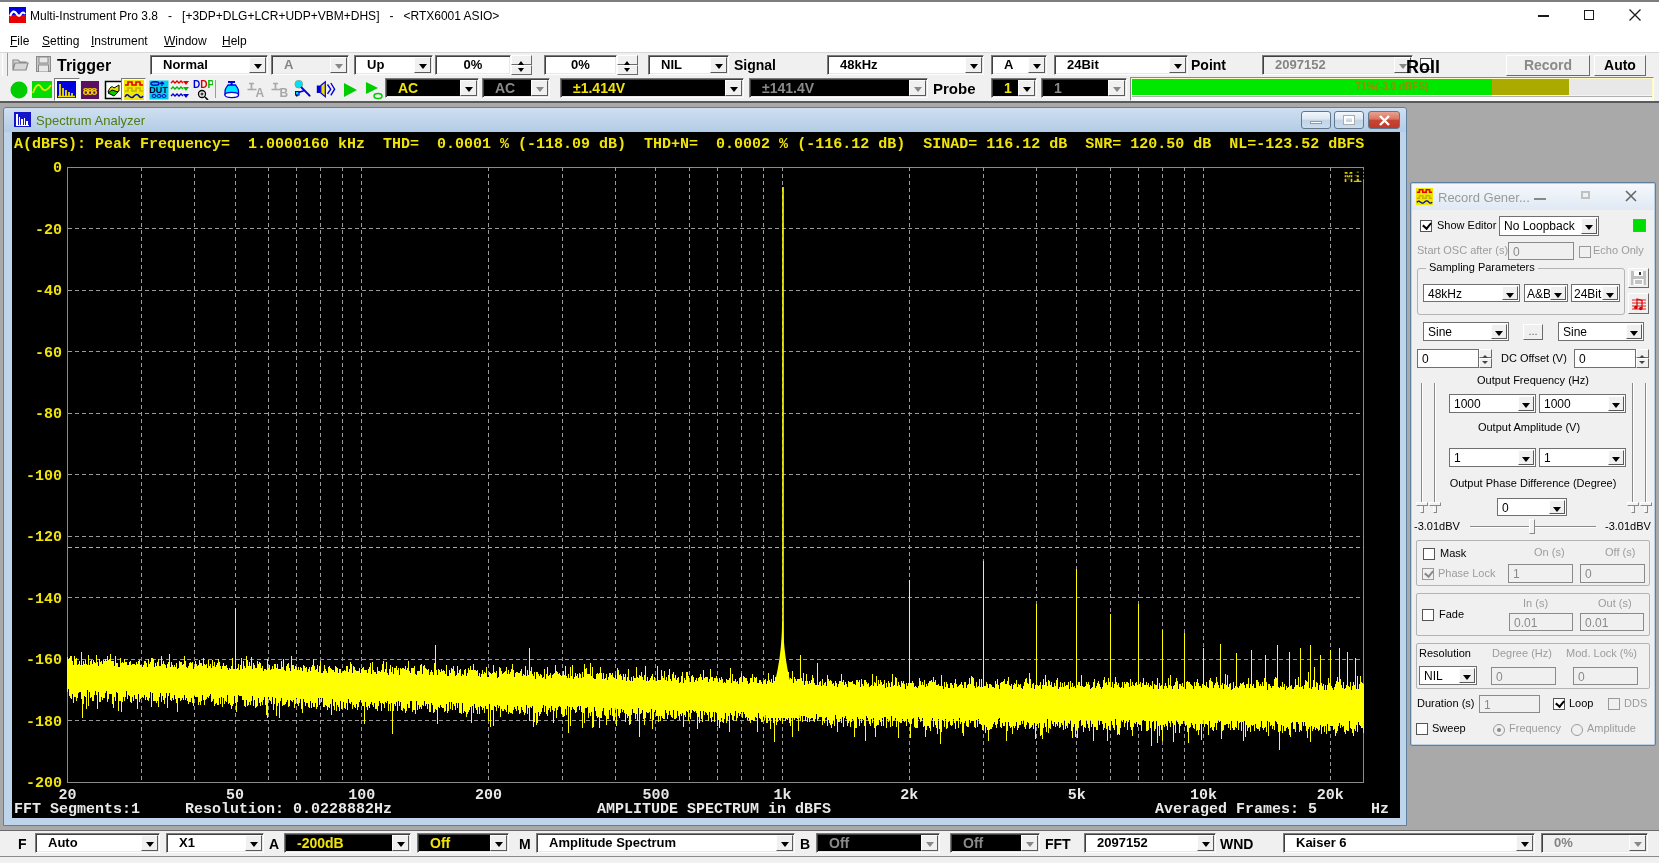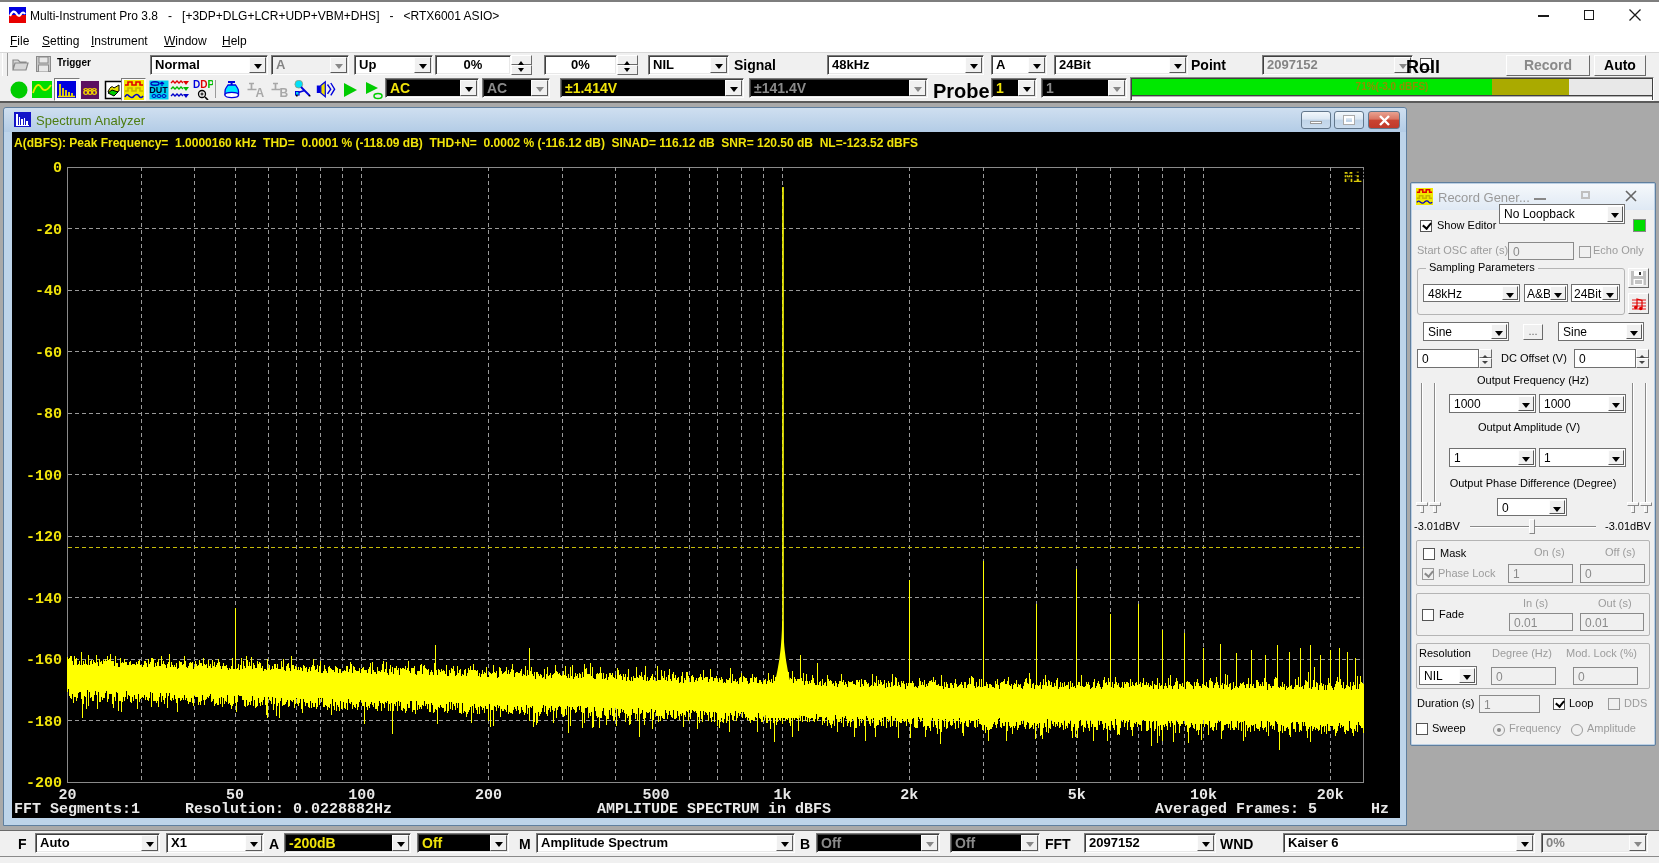--- a/index.html
+++ b/index.html
@@ -1,19 +1,19 @@
 <!DOCTYPE html>
 <html><head><meta charset="utf-8">
 <style>
 *{margin:0;padding:0;box-sizing:border-box}
 html,body{width:1659px;height:863px;overflow:hidden;font-family:"Liberation Sans",sans-serif;background:#f0f0f0}
 .abs{position:absolute}
 
 .raised{background:#f0f0f0;border:1px solid;border-color:#ffffff #6a6a6a #6a6a6a #ffffff}
-.combo{position:absolute;height:20px;background:#fff;border:1px solid;border-color:#7b7b7b #fdfdfd #fdfdfd #7b7b7b;box-shadow:inset 1px 1px 0 #404040,inset -1px -1px 0 #e8e8e8;font-weight:bold;font-size:13px;color:#000;line-height:18px;padding-left:4px;white-space:nowrap}
+.combo{position:absolute;height:20px;background:#fff;border:1px solid;border-color:#7b7b7b #fdfdfd #fdfdfd #7b7b7b;box-shadow:inset 1px 1px 0 #404040,inset -1px -1px 0 #e8e8e8;font-weight:bold;font-size:13px;color:#000;line-height:18px;padding-left:12px;white-space:nowrap}
 .combo .ar{position:absolute;right:1px;top:1px;bottom:1px;width:17px;background:#f0f0f0;border:1px solid;border-color:#fdfdfd #5a5a5a #5a5a5a #fdfdfd}
 .combo .ar:after{content:"";position:absolute;left:4px;top:6px;border:4px solid transparent;border-top:5px solid #000}
 .combo.dis{background:#f0f0f0;color:#848484}
 .combo.dis .ar:after{border-top-color:#888}
 .combo.blk{background:#000;color:#f0e30a;font-size:14px}
 .combo.blk.dis{color:#8a8a8a}
 .lbl{position:absolute;font-weight:bold;font-size:13px;color:#000;white-space:nowrap}
 
 .sg-lbl{position:absolute;font-size:11px;color:#000;white-space:nowrap}
 .sg-dis{color:#9c9c9c}
@@ -56,21 +56,21 @@
 <div class="abs" style="left:0;top:52px;width:1659px;height:25px;background:#f0f0f0;border-top:1px solid #d8d8d8"></div>
 <div class="abs" style="left:2px;top:53px;width:6px;height:23px;border-left:1px solid #fff;border-right:1px solid #9a9a9a"></div>
 <svg class="abs" style="left:12px;top:57px" width="19" height="15" viewBox="0 0 19 15">
     <path d="M1 13 L3 6 H16 L14 13 Z M1 13 V3 H6 L8 5 H14 V6" fill="#d8d8d8" stroke="#8a8a8a" stroke-width="1.2"></path>
   </svg>
 <svg class="abs" style="left:36px;top:56px" width="15" height="16" viewBox="0 0 15 16">
     <rect x="0.5" y="0.5" width="14" height="15" fill="#c8c8c8" stroke="#8a8a8a"></rect>
     <rect x="3" y="1" width="9" height="6" fill="#e8e8e8" stroke="#8a8a8a"></rect>
     <rect x="2.5" y="9" width="10" height="7" fill="#e8e8e8" stroke="#8a8a8a"></rect>
   </svg>
-<div class="lbl" style="left:57px;top:57px;font-size:10px">Trigger</div>
+<div class="lbl" style="left:57px;top:57px;font-size:16px">Trigger</div>
 <div class="combo " style="left:150px;top:55px;width:118px;height:20px">Normal<span class="ar"></span></div>
 <div class="combo dis" style="left:271px;top:55px;width:78px;height:20px">A<span class="ar"></span></div>
 <div class="combo " style="left:354px;top:55px;width:79px;height:20px">Up<span class="ar"></span></div>
 <div class="combo" style="left:435px;top:55px;width:76px;text-align:center;padding-left:0">0%</div>
 <div class="abs" style="left:511px;top:55px;width:21px;height:20px">
 <div class="raised abs" style="left:0;top:0;width:21px;height:10px"></div>
 <div class="raised abs" style="left:0;top:10px;width:21px;height:10px"></div>
 <div class="abs" style="left:7px;top:3px;border:3px solid transparent;border-bottom:4px solid #000"></div>
 <div class="abs" style="left:7px;top:13px;border:3px solid transparent;border-top:4px solid #000"></div>
   </div>
@@ -177,24 +177,24 @@
     <path d="M3 3 l13 7 l-13 7 z" fill="#00cc00"></path>
   </svg>
 <svg class="abs" style="left:364px;top:80px" width="20" height="20" viewBox="0 0 20 20">
     <path d="M2 2 l12 6 l-12 6 z" fill="#00cc00"></path>
     <ellipse cx="14" cy="16" rx="4" ry="2.5" fill="none" stroke="#00cc00" stroke-width="1.5"></ellipse>
   </svg>
 <div class="combo blk" style="left:385px;top:78px;width:94px;height:20px">AC<span class="ar"></span></div>
 <div class="combo blk dis" style="left:482px;top:78px;width:68px;height:20px">AC<span class="ar"></span></div>
 <div class="combo blk" style="left:560px;top:78px;width:184px;height:20px">±1.414V<span class="ar"></span></div>
 <div class="combo blk dis" style="left:749px;top:78px;width:179px;height:20px">±141.4V<span class="ar"></span></div>
-<div class="lbl" style="left:933px;top:80px;font-size:20px">Probe</div>
+<div class="lbl" style="left:933px;top:80px;font-size:15px">Probe</div>
 <div class="combo blk" style="left:991px;top:78px;width:46px;height:20px">1<span class="ar"></span></div>
 <div class="combo blk dis" style="left:1041px;top:78px;width:86px;height:20px">1<span class="ar"></span></div>
-<div class="abs" style="left:1130px;top:77px;width:524px;height:24px;border:1px solid;border-color:#8a8a8a #fff #fff #8a8a8a;background:#404040">
+<div class="abs" style="left:1130px;top:77px;width:524px;height:24px;border:1px solid;border-color:#8a8a8a #fff #fff #8a8a8a;background:#fef9c3">
 <div class="abs" style="left:1px;top:1px;width:360px;height:16px;background:#00e800"></div>
 <div class="abs" style="left:361px;top:1px;width:77px;height:16px;background:#aaaa00"></div>
 <div class="abs" style="left:438px;top:1px;width:83px;height:16px;background:#e8e8e8"></div>
 <div class="abs" style="left:0;top:1px;width:522px;height:16px;text-align:center;font-size:10px;font-weight:bold;color:#8f8f00;line-height:16px">71%(-3.0 dBFS)</div>
 <div class="abs" style="left:1px;top:18px;width:520px;height:5px;background:#fafafa;border-top:1px solid #b0b0b0"></div>
   </div>
 
 <div class="abs" style="left:0;top:101px;width:1659px;height:729px;background:#a9a9a9;border-top:2px solid #5a5a5a"></div>
 
 <div class="abs" style="left:3px;top:107px;width:1404px;height:719px;background:#bdd4ea;border:1px solid #5f7f9f;border-radius:3px 3px 0 0"></div>
@@ -215,21 +215,21 @@
 <div class="abs" style="left:1334px;top:111px;width:30px;height:18px;border:1px solid #62778c;border-radius:3px;background:linear-gradient(#f2f7fb,#dbe7f3 45%,#c0d4e8 50%,#cadcee)">
     <div class="abs" style="left:9px;top:4px;width:10px;height:8px;border:2px solid #fff;outline:1px solid #aaa"></div>
   </div>
 <div class="abs" style="left:1368px;top:111px;width:32px;height:18px;border:1px solid #62778c;border-radius:3px;background:linear-gradient(#e9a291,#d97462 45%,#c94432 50%,#c0392a)">
     <svg style="position:absolute;left:9px;top:3px" width="13" height="11" viewBox="0 0 13 11">
       <path d="M2 1 L11 10 M11 1 L2 10" stroke="#fff" stroke-width="2.4"></path>
     </svg>
   </div>
 
 <div class="abs" style="left:12px;top:132px;width:1388px;height:686px;background:#000"></div>
-<div class="abs" style="left:14px;top:136px;font-family:Liberation Sans, sans-serif;font-weight:bold;font-size:12px;color:#f0e30a;white-space:pre">A(dBFS): Peak Frequency=  1.0000160 kHz  THD=  0.0001 % (-118.09 dB)  THD+N=  0.0002 % (-116.12 dB)  SINAD= 116.12 dB  SNR= 120.50 dB  NL=-123.52 dBFS</div>
+<div class="abs" style="left:14px;top:136px;font-family:Liberation Mono, monospace;font-weight:bold;font-size:15px;color:#f0e30a;white-space:pre">A(dBFS): Peak Frequency=  1.0000160 kHz  THD=  0.0001 % (-118.09 dB)  THD+N=  0.0002 % (-116.12 dB)  SINAD= 116.12 dB  SNR= 120.50 dB  NL=-123.52 dBFS</div>
 
 <svg class="abs" style="left:0;top:0" width="1659" height="863" viewBox="0 0 1659 863">
 <style>
 .g{stroke:#9a9a9a;stroke-width:1;stroke-dasharray:4 3;shape-rendering:crispEdges}
 .xl{font:bold 15px "Liberation Mono",monospace;fill:#e8e8e8;text-anchor:middle}
 .yl{font:bold 15px "Liberation Mono",monospace;fill:#f0e30a;text-anchor:end}
 .sl{font:bold 15px "Liberation Mono",monospace;fill:#e8e8e8}
 </style>
 <rect x="67.5" y="167.0" width="1296.0" height="615.0" fill="none" stroke="#8a8a8a" shape-rendering="crispEdges"></rect>
 <line x1="141.6" y1="167.0" x2="141.6" y2="782.0" class="g"></line>
@@ -314,21 +314,21 @@
     <path d="M1 17 Q3 14 5 16.5 Q8 19 10 16.5 Q13 14 15 16.5 Q17 19 19 16.5" stroke="#0000cc" stroke-width="1.5" fill="none"></path>
   </svg>
 <div class="abs" style="left:1438px;top:190px;font-size:13px;color:#9a9a9a">Record Gener...</div>
 <div class="abs" style="left:1534px;top:198px;width:12px;height:2px;background:#888"></div>
 <div class="abs" style="left:1581px;top:191px;width:9px;height:8px;border:2px solid #c0c0c0"></div>
 <svg class="abs" style="left:1625px;top:190px" width="12" height="12" viewBox="0 0 12 12">
     <path d="M1 1 L11 11 M11 1 L1 11" stroke="#666" stroke-width="1.6"></path>
   </svg>
 <div class="cb chk" style="left:1420px;top:220px"></div>
 <div class="sg-lbl" style="left:1437px;top:219px">Show Editor</div>
-<div class="sgcombo" style="left:1499px;top:204px;width:126px">No Loopback<span class="ar"></span></div>
+<div class="sgcombo" style="left:1499px;top:216px;width:100px">No Loopback<span class="ar"></span></div>
 <div class="abs" style="left:1633px;top:219px;width:13px;height:13px;background:#00dd00;border:1px solid #888"></div>
 <div class="sg-lbl sg-dis" style="left:1417px;top:244px">Start OSC after (s)</div>
 <div class="sgtxt" style="left:1508px;top:242px;width:66px;height:18px">0</div>
 <div class="cb g" style="left:1579px;top:246px"></div>
 <div class="sg-lbl sg-dis" style="left:1593px;top:244px">Echo Only</div>
 <div class="grp" style="left:1417px;top:268px;width:208px;height:47px">
     <div class="grp-t">Sampling Parameters</div>
   </div>
 <div class="sgcombo" style="left:1423px;top:284px;width:97px;height:18px">48kHz<span class="ar"></span></div>
 <div class="sgcombo" style="left:1524px;top:284px;width:44px;height:18px;padding-left:2px">A&amp;B<span class="ar"></span></div>

